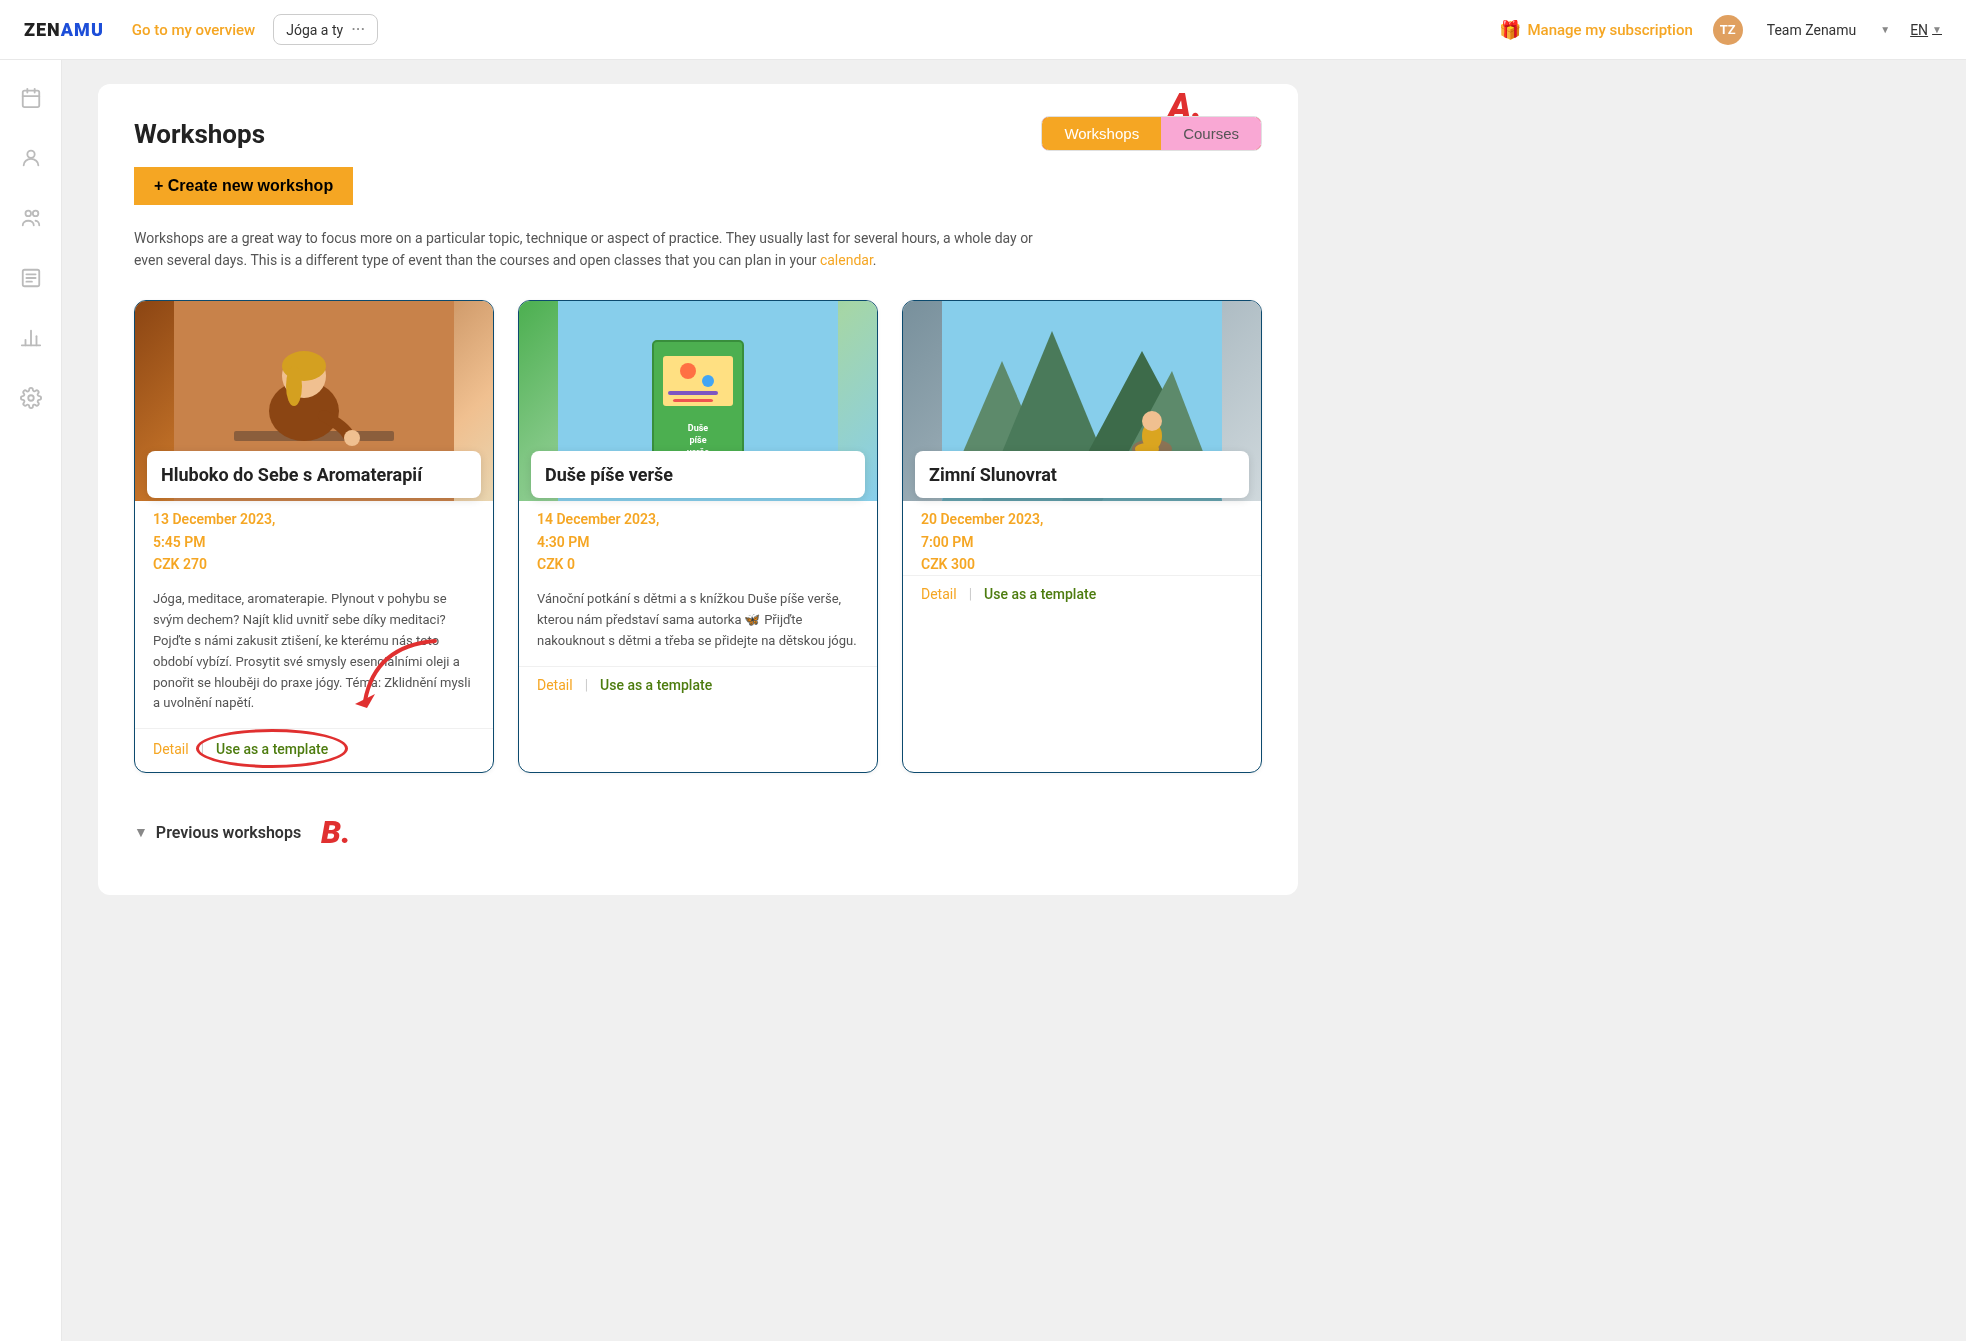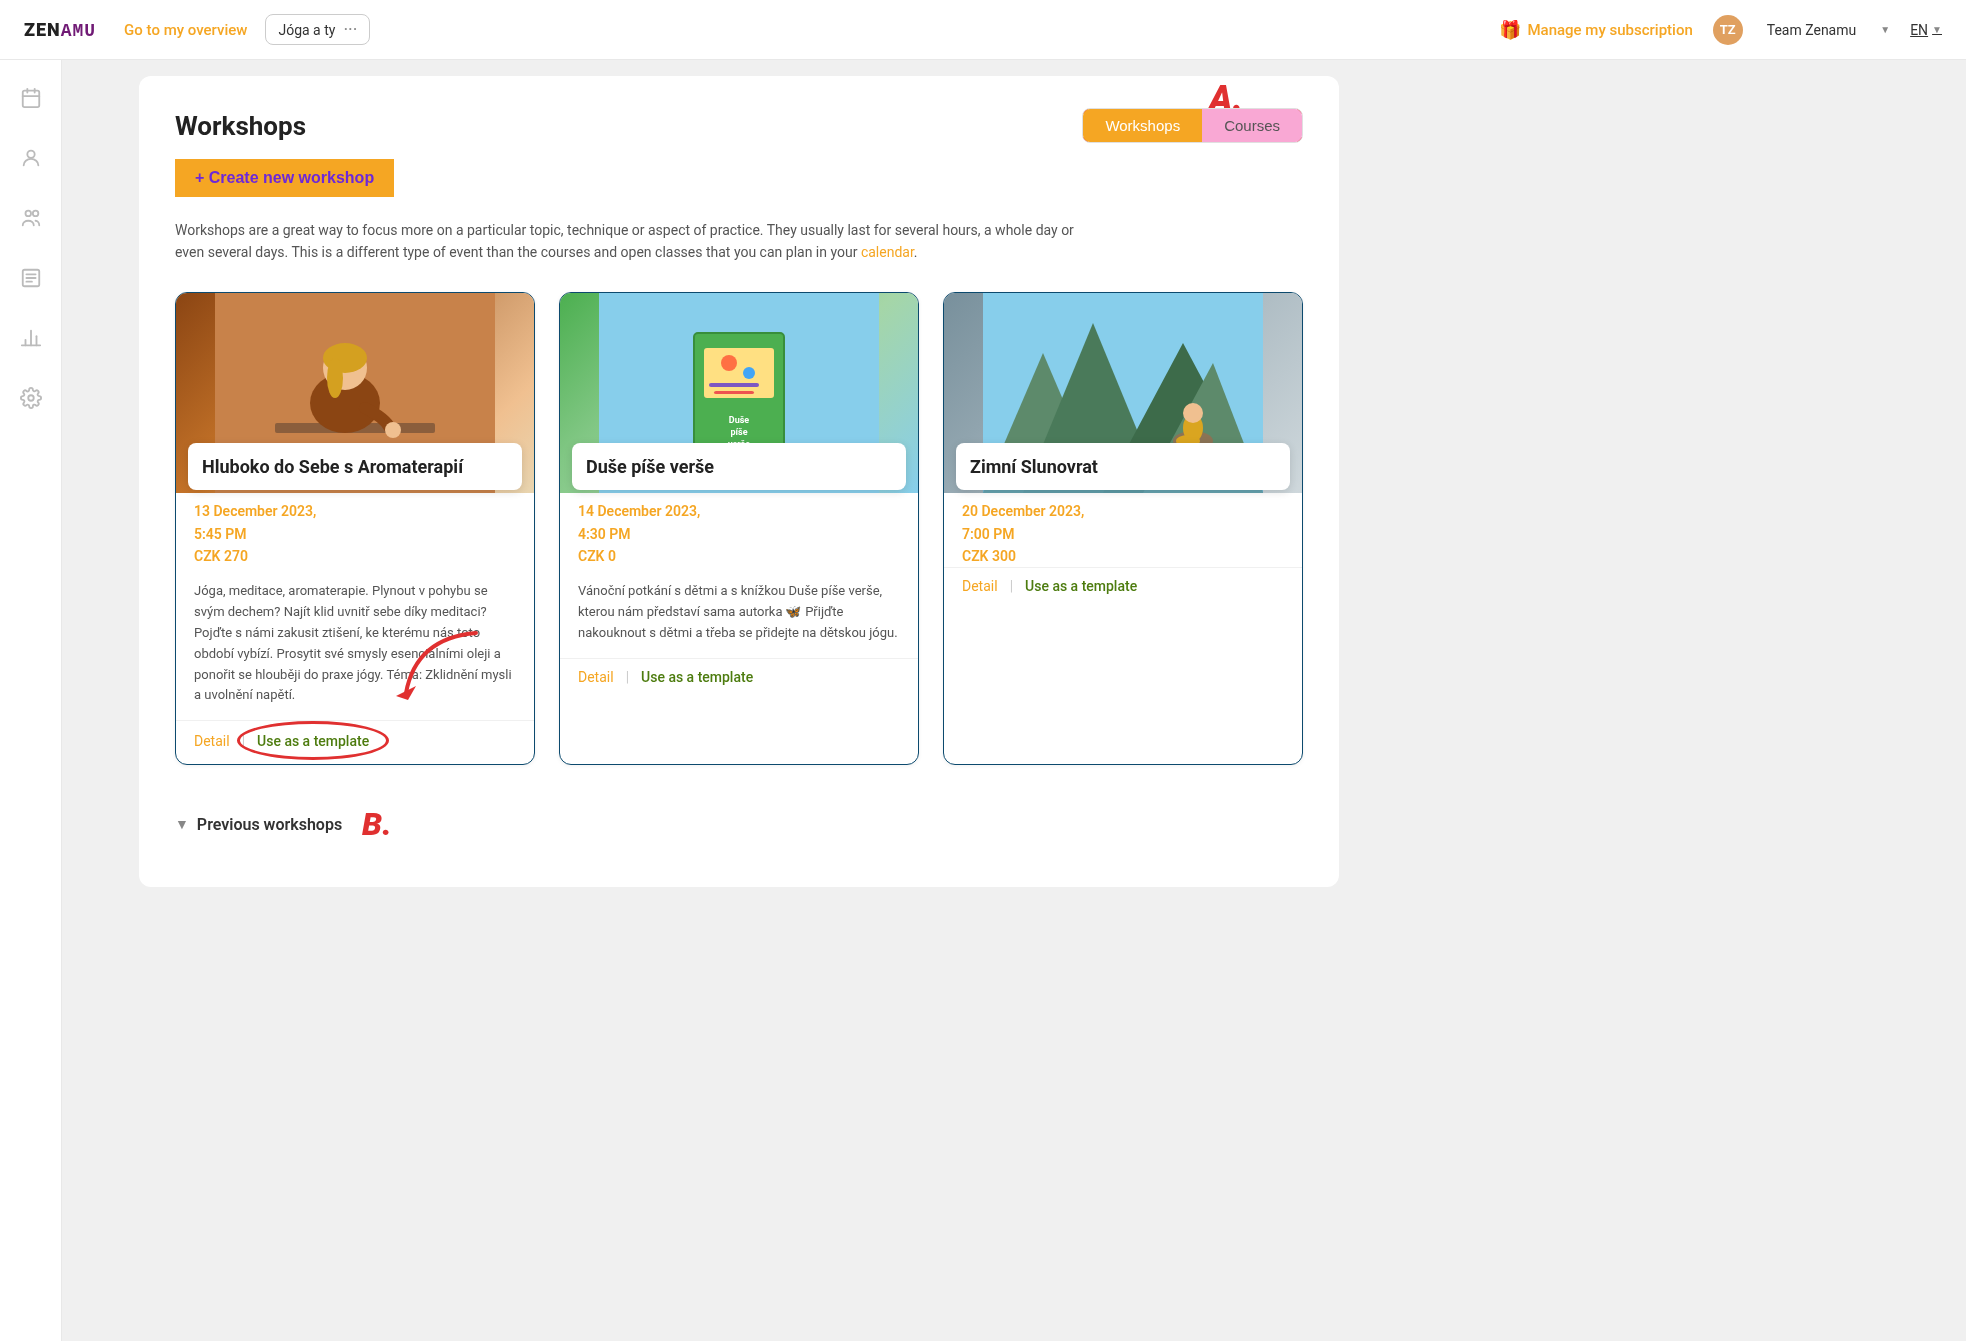--- a/index.html
+++ b/index.html
@@ -16,21 +16,21 @@
       position: relative;
       z-index: 10;
     }
     .topnav-logo {
       font-weight: 900;
       font-size: 18px;
       letter-spacing: 1px;
       color: #222;
       margin-right: 28px;
     }
-    .topnav-logo span { color: #701a75; font-family: Liberation Mono, monospace; }
+    .topnav-logo span { color: #1d4ed8; }
     .topnav-overview {
       color: #f5a623;
       font-weight: 500;
       font-size: 15px;
       text-decoration: none;
       margin-right: 18px;
       cursor: pointer;
     }
     .topnav-workspace {
       display: flex;
@@ -118,22 +118,21 @@
       color: #bbb;
       font-size: 20px;
       cursor: pointer;
       transition: background 0.15s;
     }
 
     
     .main-content {
       flex: 1;
       overflow-y: auto;
-      padding: 16px 36px;
-      margin-left: 41px;
+      padding: 24px 36px;
     }
 
     .page-card {
       background: #fff;
       border-radius: 12px;
       padding: 32px 36px 36px;
       max-width: 1200px;
     }
 
     
@@ -177,21 +176,21 @@
       background: #f5a623;
       color: #fff;
     }
 
     
     .create-btn {
       display: inline-flex;
       align-items: center;
       gap: 8px;
       background: #f5a623;
-      color: #6d28d9;
+      color: #000000;
       border: none;
       border-radius: 0;
       padding: 10px 20px;
       font-size: 16px;
       font-weight: 600;
       cursor: pointer;
       margin-bottom: 22px;
     }
 
     

